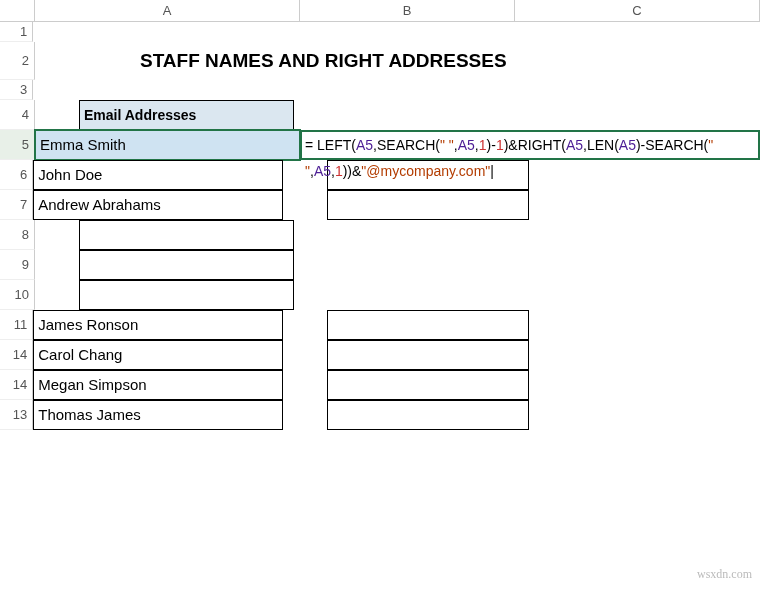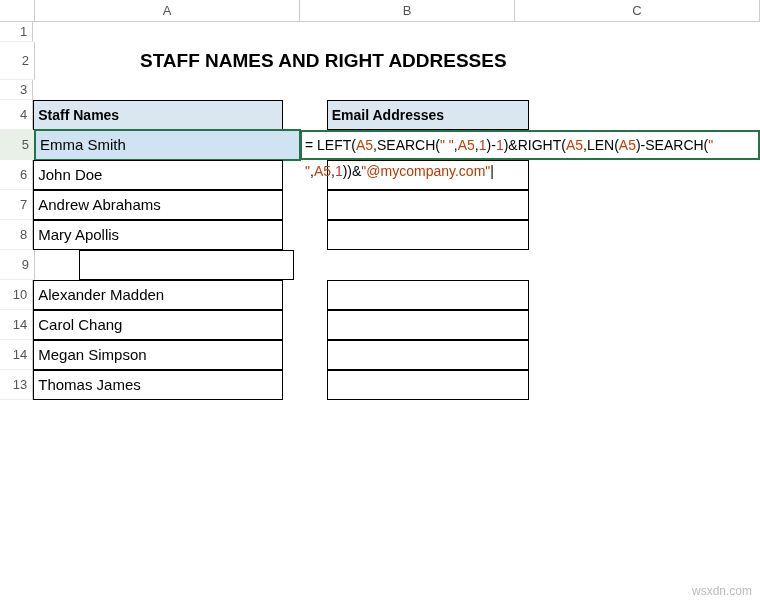--- a/index.html
+++ b/index.html
@@ -101,30 +101,30 @@
     border: 2px solid #227447;
     font-family: Arial, sans-serif;
     font-size: 14px;
     line-height: 26px;
     padding: 0 3px;
     position: relative;
     overflow: visible;
     z-index: 10;
     width: 460px;
   }
-  .formula-cell .tok-ref { color: #c2410c; }
+  .formula-cell .tok-ref { color: #4c1d95; }
   .formula-cell .tok-num1 { color: #cd3232; }
   .formula-cell .tok-str { color: #b33c00; }
   .watermark {
     position: absolute;
     right: 8px;
-    bottom: 2px;
+    bottom: 18px;
     font-size: 12px;
     color: #bbb;
-    font-family: Liberation Sans, sans-serif;
+    font-family: Liberation Serif, serif;
   }
 </style>
 </head>
 <body>
 
 <div class="sheet">
 
   <div class="col-headers">
     <div class="corner"></div>
     <div class="ch ch-a">A</div>
@@ -148,21 +148,20 @@
 
     <div class="row short">
       <div class="rn">3</div>
       <div class="cell a"></div>
       <div class="cell b"></div>
       <div class="cell c"></div>
     </div>
 
     <div class="row">
       <div class="rn">4</div>
-      <div class="cell a hdr">Staff Names</div>
       <div class="cell b hdr">Email Addresses</div>
       <div class="cell c"></div>
     </div>
 
     <div class="row active-row">
       <div class="rn">5</div>
       <div class="cell a tcell selected">Emma Smith</div>
       <div class="formula-cell">
         <span><span>= </span><span>LEFT(</span><span class="tok-ref">A5</span><span>,SEARCH(</span><span class="tok-str">" "</span><span>,</span><span class="tok-ref">A5</span><span>,</span><span class="tok-num1">1</span><span>)-</span><span class="tok-num1">1</span><span>)&amp;RIGHT(</span><span class="tok-ref">A5</span><span>,LEN(</span><span class="tok-ref">A5</span><span>)-SEARCH(</span><span class="tok-str">" "</span><span>,</span><span class="tok-ref">A5</span><span>,</span><span class="tok-num1">1</span><span>))&amp;</span><span class="tok-str">"@mycompany.com"</span><span>|</span></span>
       </div>
@@ -175,32 +174,36 @@
       <div class="cell c"></div>
     </div>
     <div class="row">
       <div class="rn">7</div>
       <div class="cell a tcell">Andrew Abrahams</div>
       <div class="cell b tcell"></div>
       <div class="cell c"></div>
     </div>
     <div class="row">
       <div class="rn">8</div>
-      <div class="cell a tcell">Mary Apollis</div>
       <div class="cell b tcell"></div>
       <div class="cell c"></div>
     </div>
     <div class="row">
       <div class="rn">9</div>
       <div class="cell b tcell"></div>
       <div class="cell c"></div>
     </div>
     <div class="row">
       <div class="rn">10</div>
-      <div class="cell a tcell">Alexander Madden</div>
+      <div class="cell b tcell"></div>
+      <div class="cell c"></div>
+    </div>
+    <div class="row">
+      <div class="rn">11</div>
+      <div class="cell a tcell">James Ronson</div>
       <div class="cell b tcell"></div>
       <div class="cell c"></div>
     </div>
     <div class="row">
       <div class="rn">14</div>
       <div class="cell a tcell">Carol Chang</div>
       <div class="cell b tcell"></div>
       <div class="cell c"></div>
     </div>
     <div class="row">

